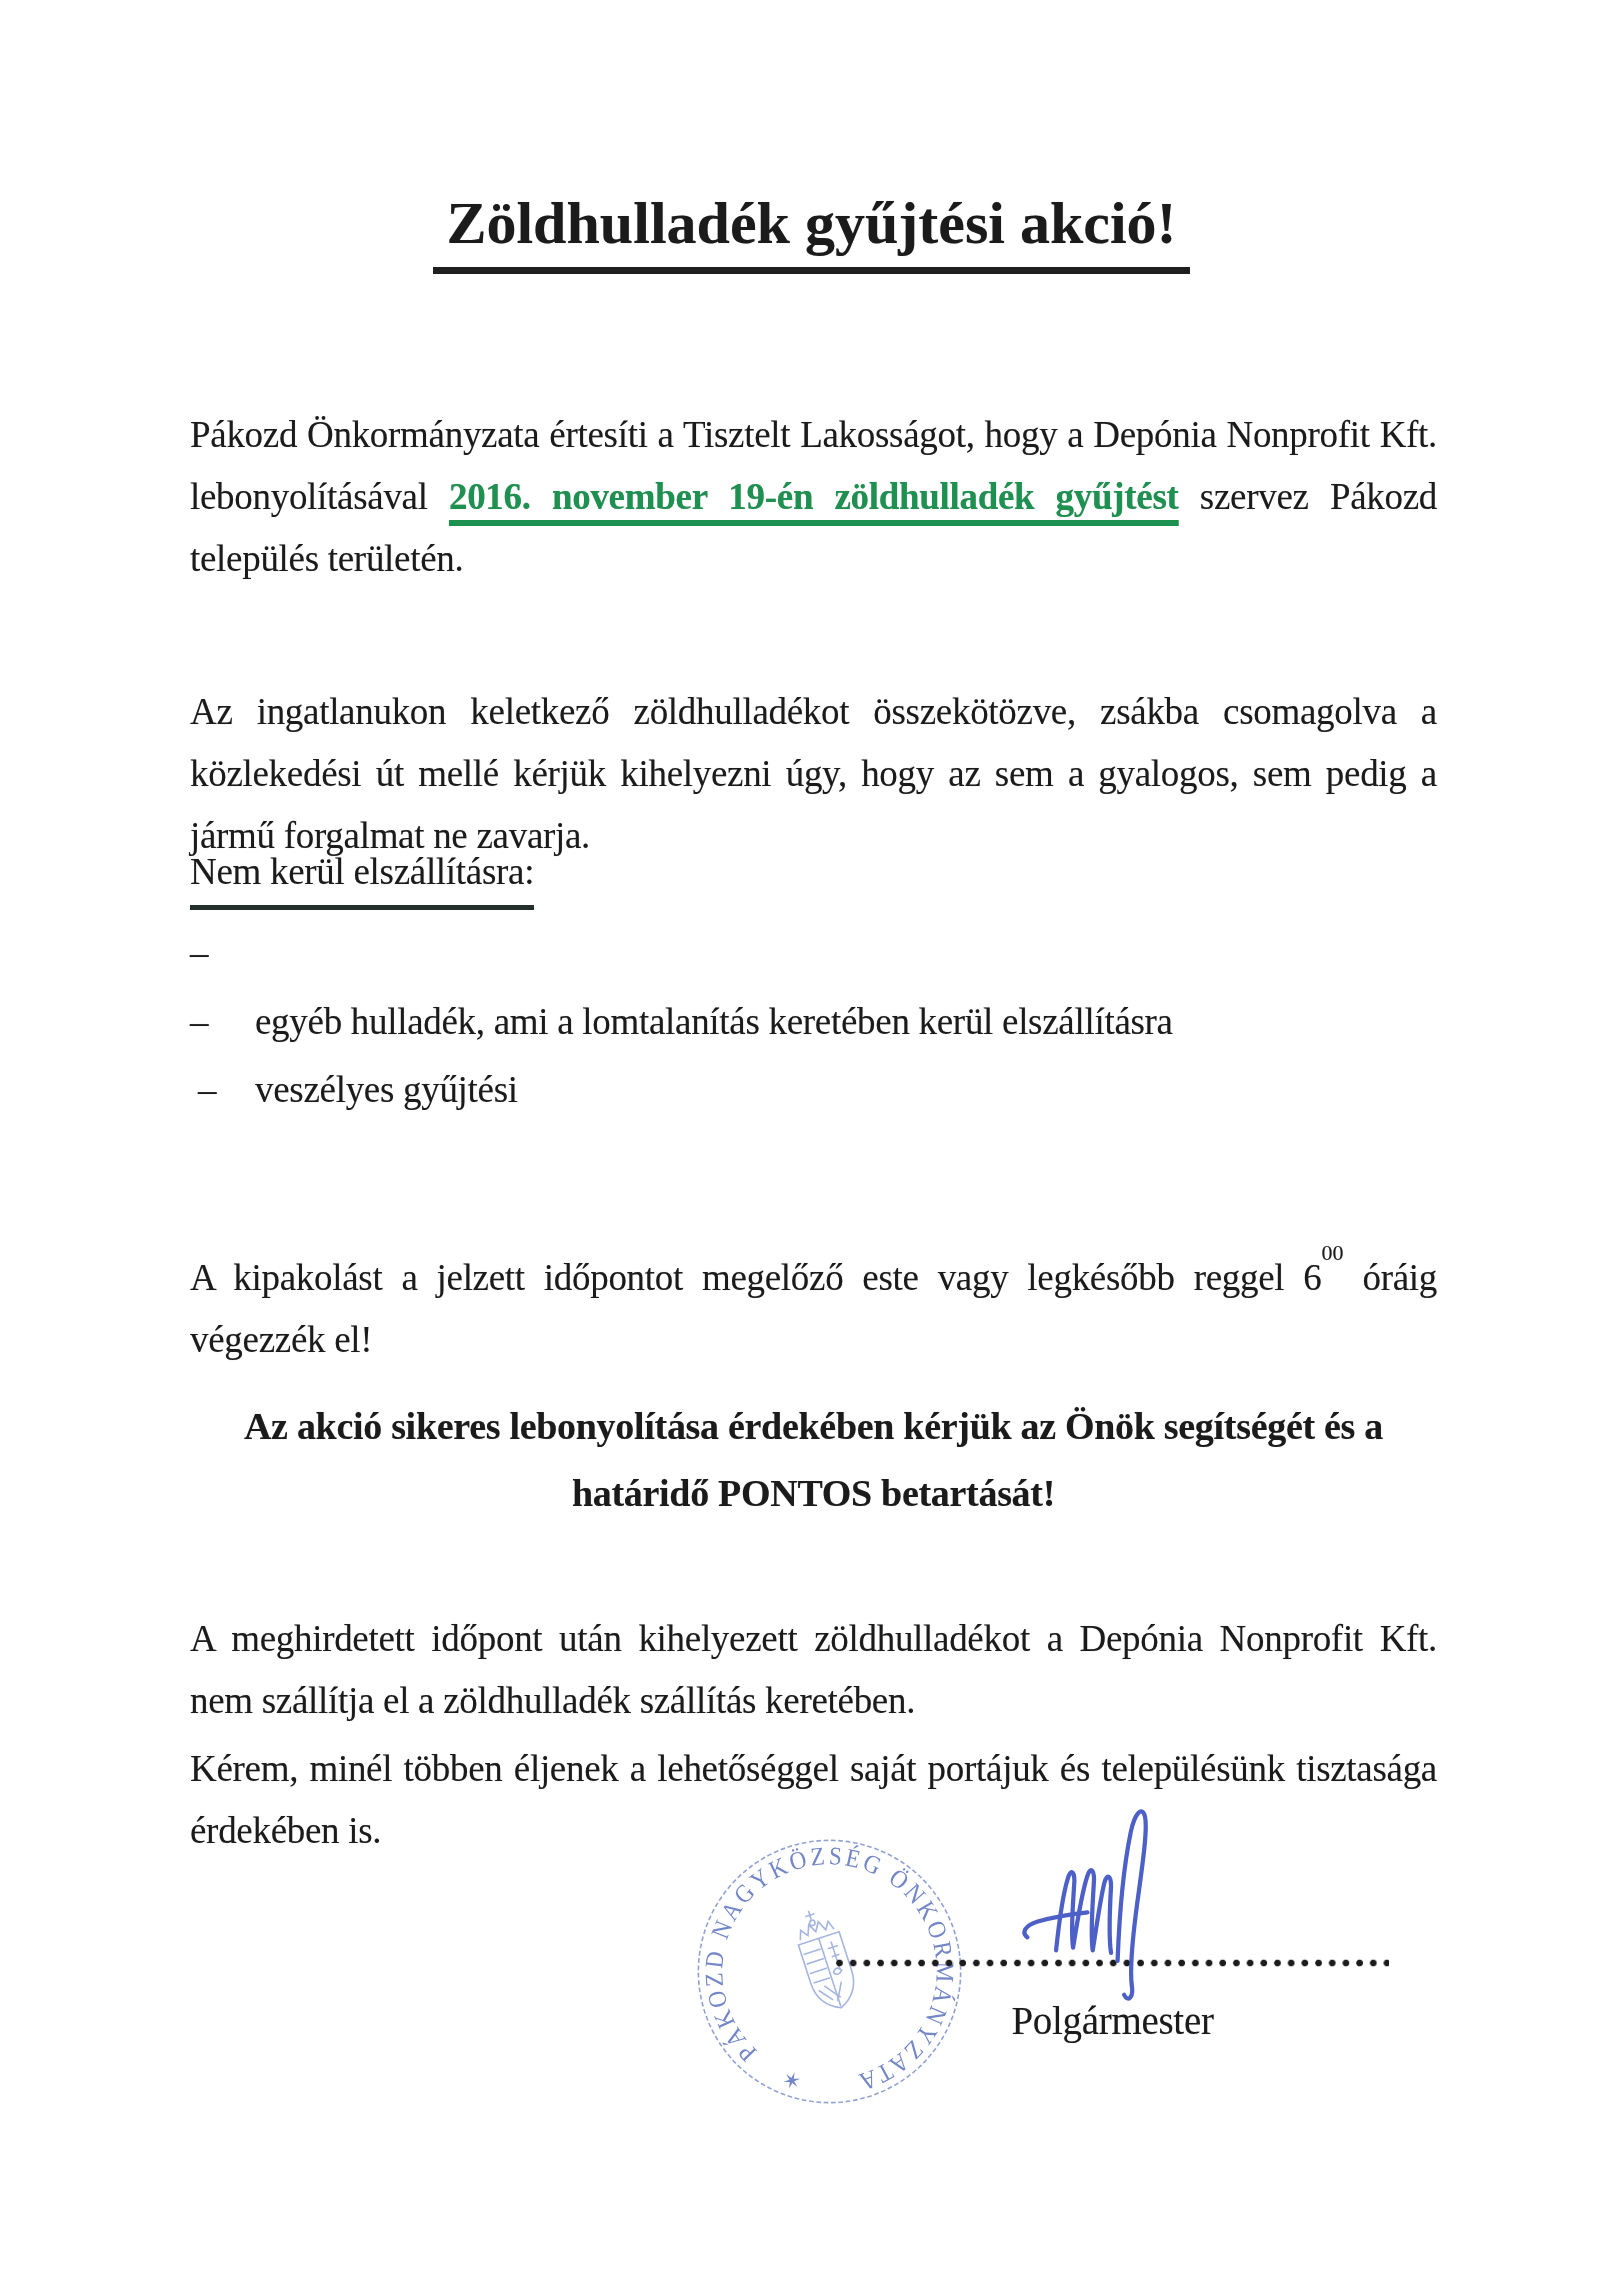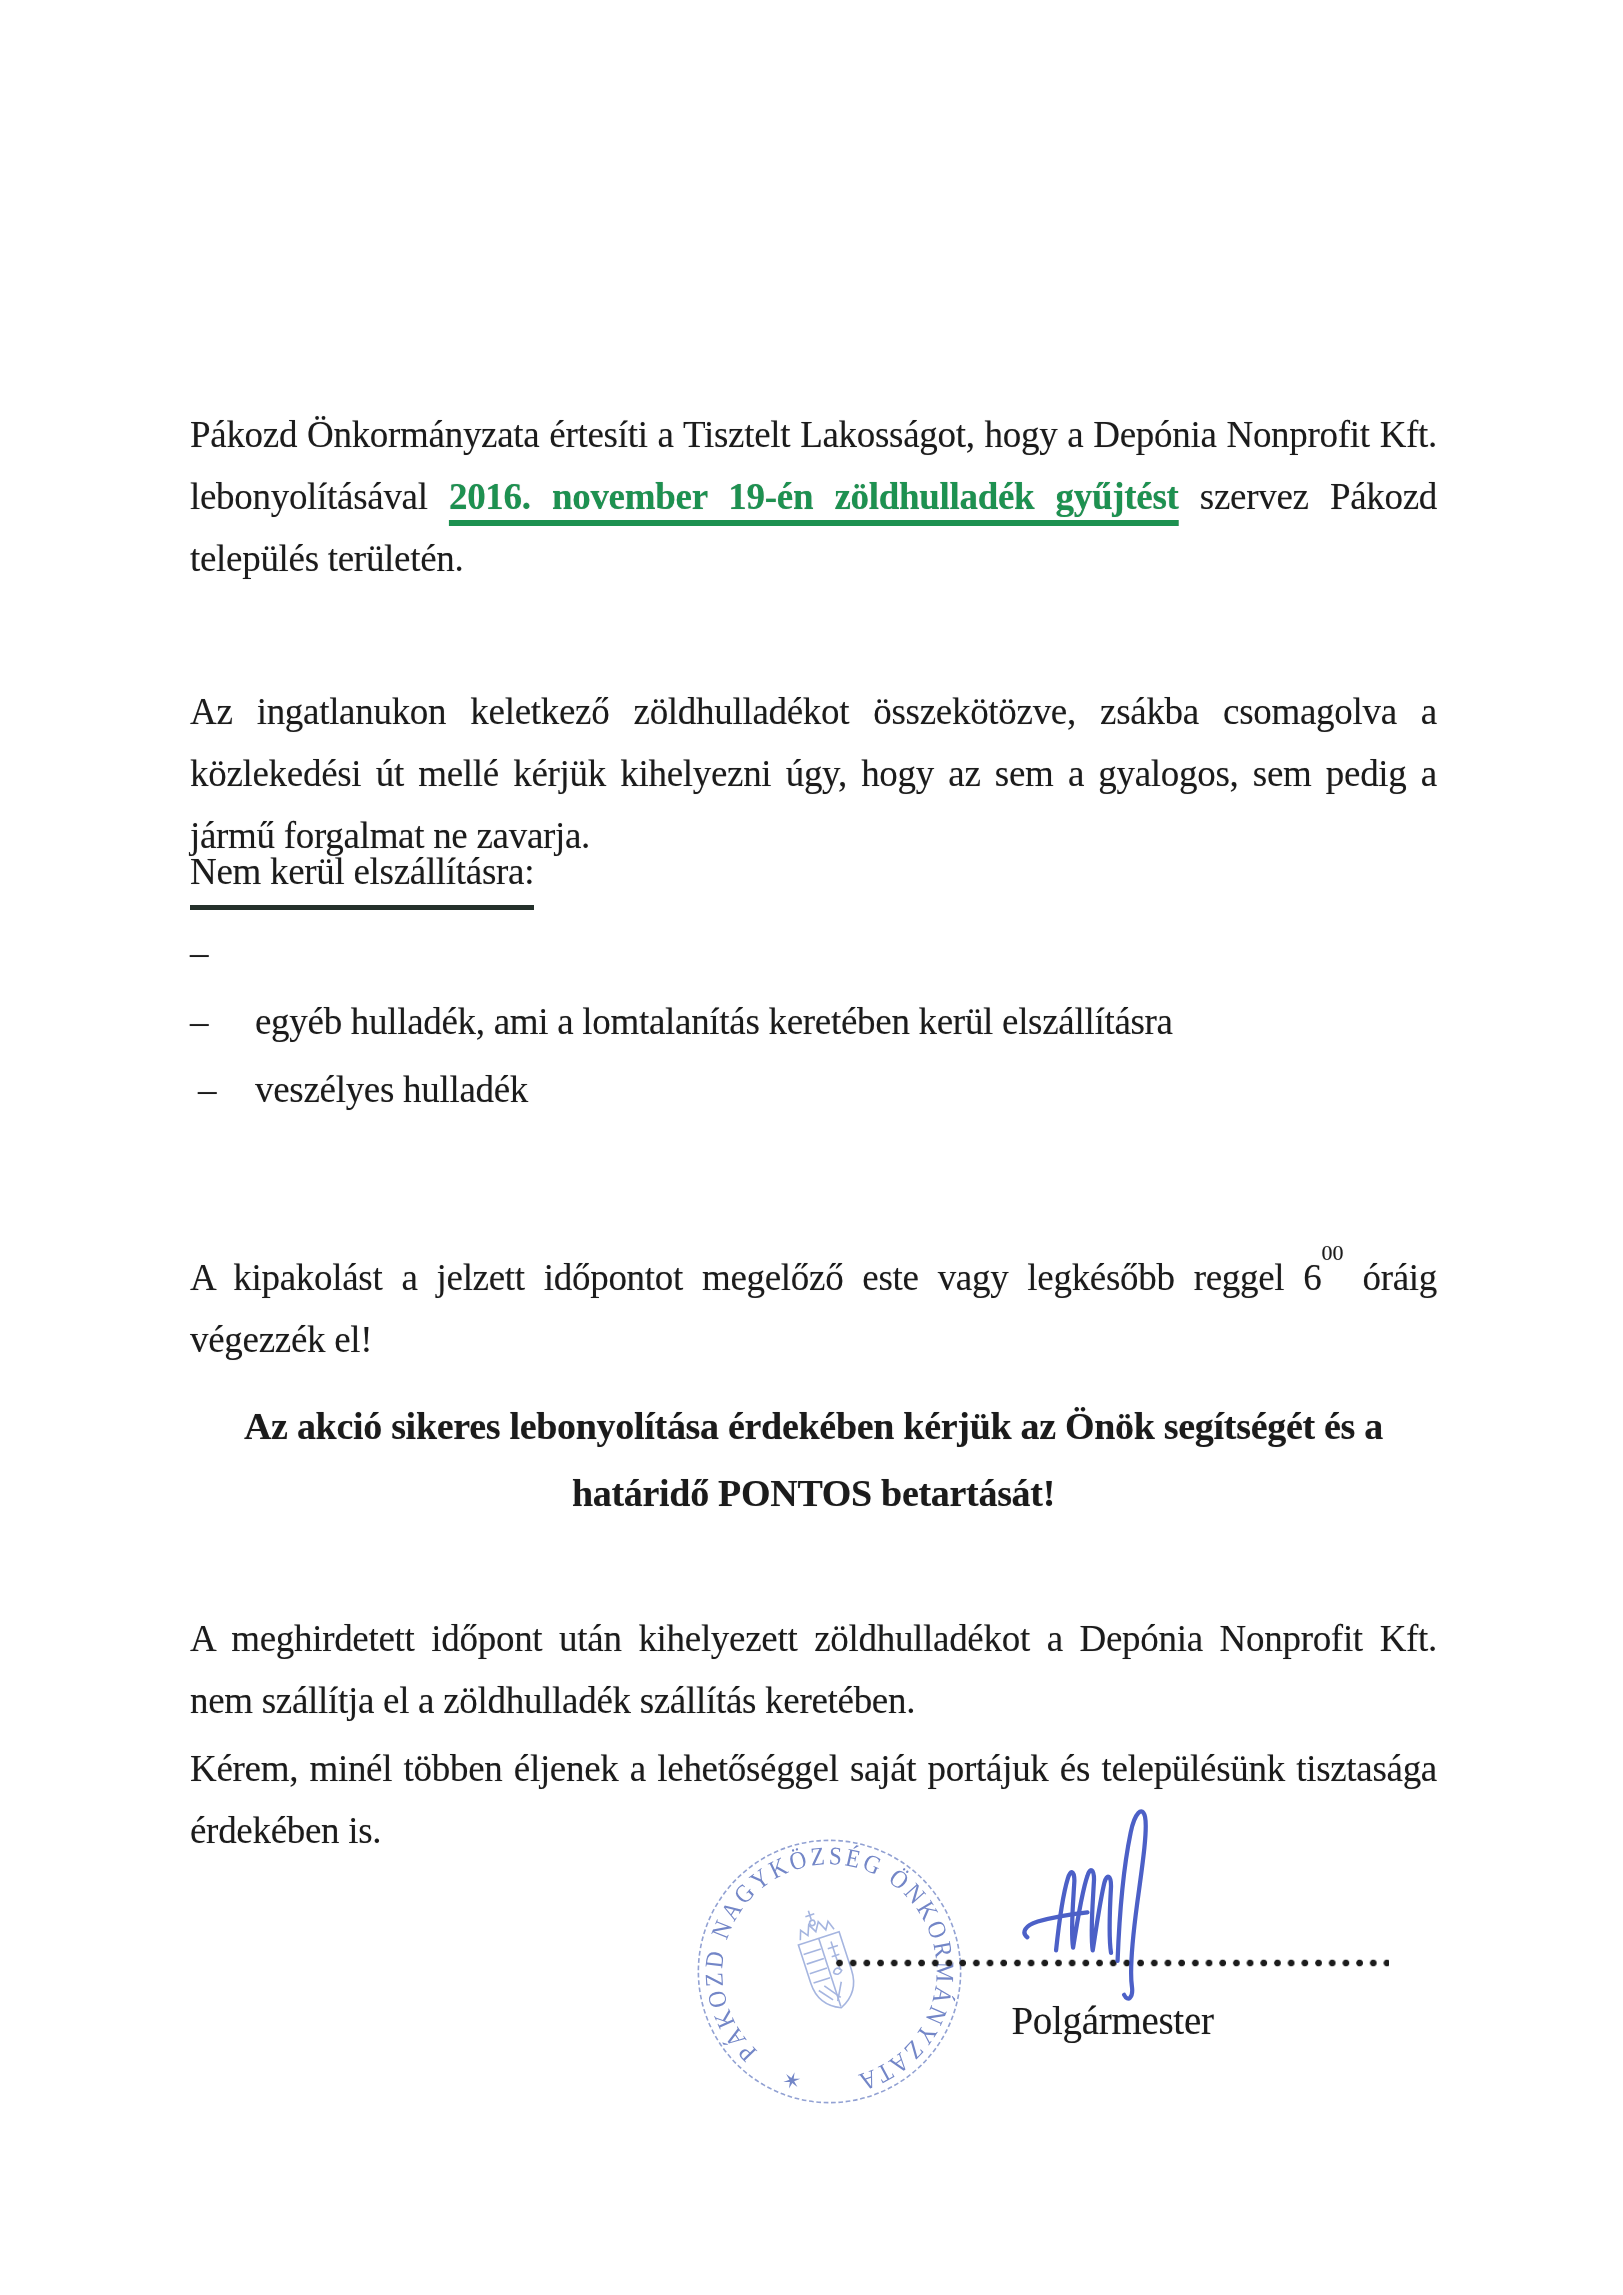--- a/index.html
+++ b/index.html
@@ -71,40 +71,43 @@
   .role{
     position:absolute; left:929px; top:1998px; width:367px;
     text-align:center; font-size:39px;
   }
 </style>
 </head>
 <body>
 
 <div class="page">
 
+  <div class="title-wrap txt">
+    <span class="title">Zöldhulladék gyűjtési akció!</span>
+  </div>
 
   <p class="body-block para txt" id="p1"><span>Pákozd Önkormányzata értesíti a Tisztelt Lakosságot, hogy a Depónia Nonprofit Kft. lebonyolításával </span><span class="hl">2016. november 19-én zöldhulladék gyűjtést</span><span> szervez Pákozd település területén.</span></p>
 
   <p class="body-block para txt" id="p2">Az ingatlanukon keletkező zöldhulladékot összekötözve, zsákba csomagolva a közlekedési út mellé kérjük kihelyezni úgy, hogy az sem a gyalogos, sem pedig a jármű forgalmat ne zavarja.</p>
 
   <div id="list-heading" class="txt">
     <span class="u">Nem kerül elszállításra:</span>
   </div>
 
   <div class="bullets">
     <div class="bullet-row txt">
       <span class="dash">–</span>
     </div>
     <div class="bullet-row txt">
       <span class="dash">–</span>
       <span>egyéb hulladék, ami a lomtalanítás keretében kerül elszállításra</span>
     </div>
     <div class="bullet-row txt">
       <span class="dash">–</span>
-      <span>veszélyes hulladék</span>
+      <span>veszélyes gyűjtési</span>
     </div>
   </div>
 
   <p class="body-block para txt" id="p3"><span>A kipakolást a jelzett időpontot megelőző este vagy legkésőbb reggel 6</span><sup>00</sup><span> óráig végezzék el!</span></p>
 
   <div class="emphasis txt">
     <div>Az akció sikeres lebonyolítása érdekében kérjük az Önök segítségét és a</div>
     <div>határidő PONTOS betartását!</div>
   </div>
 

